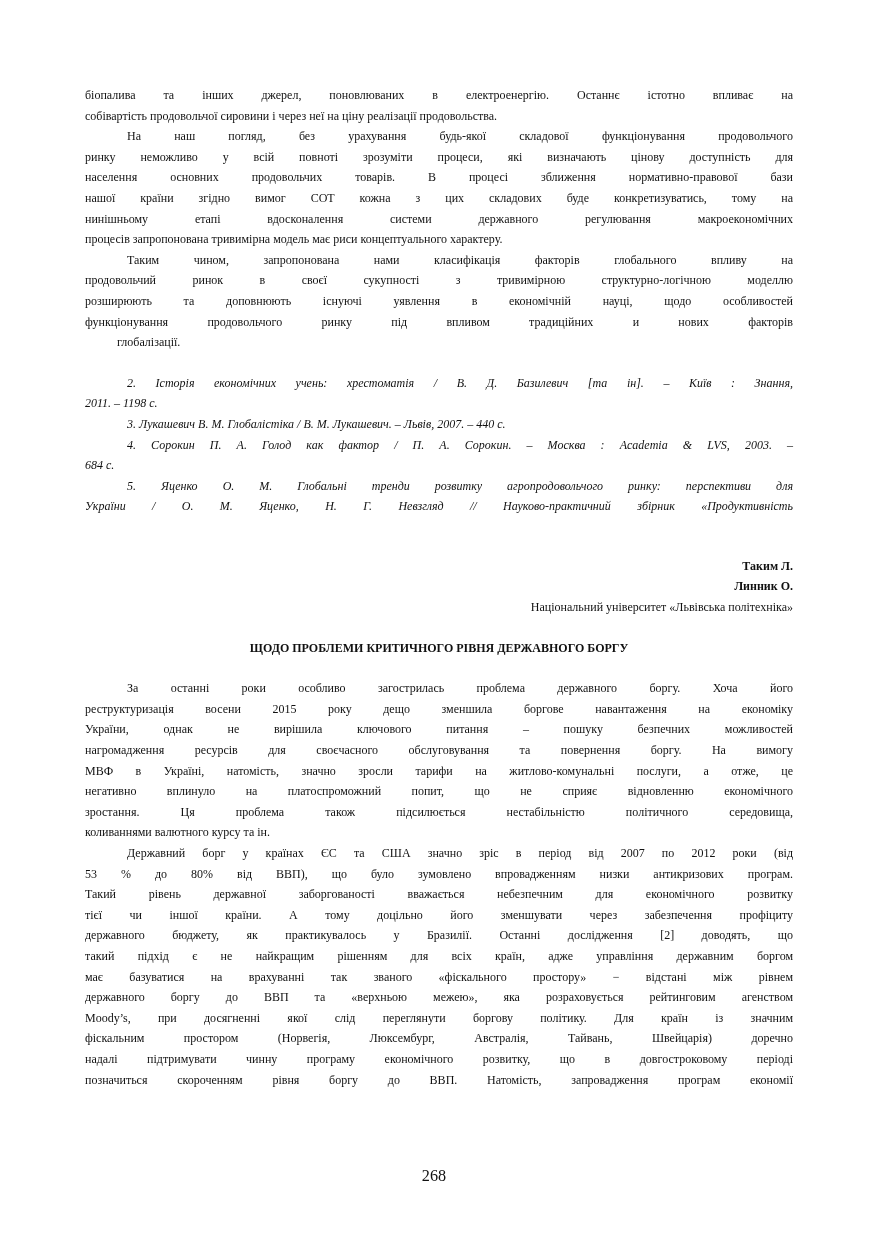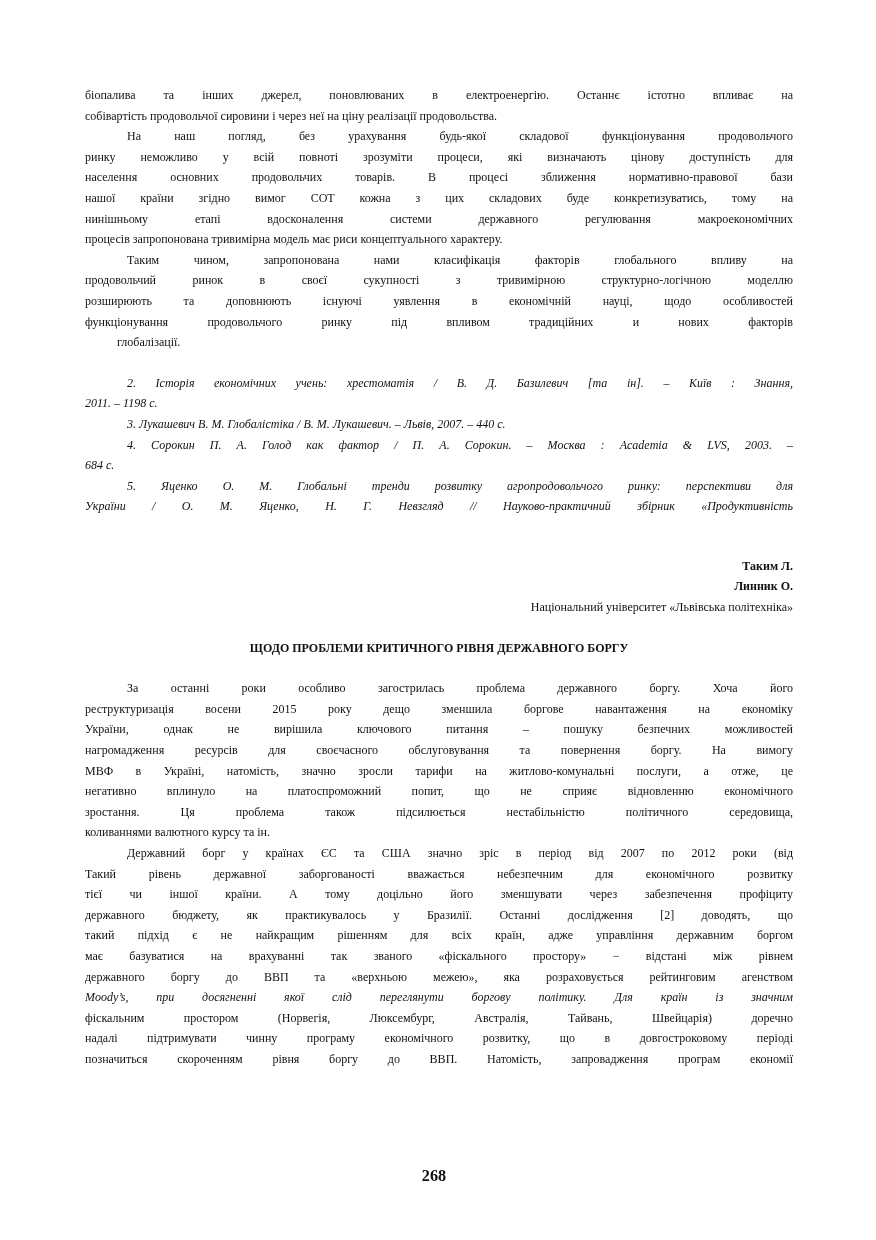--- a/index.html
+++ b/index.html
@@ -9,21 +9,21 @@
   .ln { display:block; font-size:12px; line-height:20.6px; height:20.6px;
         white-space:nowrap; text-align:justify; text-align-last:justify; }
   .ln.last { text-align-last:left; }
   .ln.ind { text-indent:42px; }
   .it { font-style:italic; }
   .gap { height:20px; }
   .right { text-align:right; text-align-last:right; }
   .bold { font-weight:bold; }
   .center { text-align:center; text-align-last:center; }
   .pagenum { position:absolute; left:0; width:868px; top:1167px; text-align:center;
-             font-size:16.2px;font-weight:bold; }
+             font-size:16.2px; }
 </style>
 </head>
 <body>
 
 <div class="page">
 
   <div>
     <span class="ln" style="white-space: nowrap;">біопалива та інших джерел, поновлюваних в електроенергію. Останнє істотно впливає на</span>
     <span class="ln last" style="white-space: nowrap;">собівартість продовольчої сировини і через неї на ціну реалізації продовольства.</span>
   </div>
@@ -82,27 +82,28 @@
       <span class="ln" style="white-space: nowrap;">реструктуризація восени 2015 року дещо зменшила боргове навантаження на економіку</span>
       <span class="ln" style="white-space: nowrap;">України, однак не вирішила ключового питання – пошуку безпечних можливостей</span>
       <span class="ln" style="white-space: nowrap;">нагромадження ресурсів для своєчасного обслуговування та повернення боргу. На вимогу</span>
       <span class="ln" style="white-space: nowrap;">МВФ в Україні, натомість, значно зросли тарифи на житлово-комунальні послуги, а отже, це</span>
       <span class="ln" style="white-space: nowrap;">негативно вплинуло на платоспроможний попит, що не сприяє відновленню економічного</span>
       <span class="ln" style="white-space: nowrap;">зростання. Ця проблема також підсилюється нестабільністю політичного середовища,</span>
       <span class="ln last" style="white-space: nowrap;">коливаннями валютного курсу та ін.</span>
     </div>
     <div>
       <span class="ln ind" style="white-space: nowrap;">Державний борг у країнах ЄС та США значно зріс в період від 2007 по 2012 роки (від</span>
+      <span class="ln" style="white-space: nowrap;">53 % до 80% від ВВП), що було зумовлено впровадженням низки антикризових програм.</span>
       <span class="ln" style="white-space: nowrap;">Такий рівень державної заборгованості вважається небезпечним для економічного розвитку</span>
       <span class="ln" style="white-space: nowrap;">тієї чи іншої країни. А тому доцільно його зменшувати через забезпечення профіциту</span>
       <span class="ln" style="white-space: nowrap;">державного бюджету, як практикувалось у Бразилії. Останні дослідження [2] доводять, що</span>
       <span class="ln" style="white-space: nowrap;">такий підхід є не найкращим рішенням для всіх країн, адже управління державним боргом</span>
       <span class="ln" style="white-space: nowrap;">має базуватися на врахуванні так званого «фіскального простору» − відстані між рівнем</span>
       <span class="ln" style="white-space: nowrap;">державного боргу до ВВП та «верхньою межею», яка розраховується рейтинговим агенством</span>
-      <span class="ln" style="white-space: nowrap; font-style: italic;">Moody’s, при досягненні якої слід переглянути боргову політику. Для країн із значним</span>
+      <span class="ln" style="white-space: nowrap;">Moody’s, при досягненні якої слід переглянути боргову політику. Для країн із значним</span>
       <span class="ln" style="white-space: nowrap;">фіскальним простором (Норвегія, Люксембург, Австралія, Тайвань, Швейцарія) доречно</span>
       <span class="ln" style="white-space: nowrap;">надалі підтримувати чинну програму економічного розвитку, що в довгостроковому періоді</span>
       <span class="ln" style="white-space: nowrap;">позначиться скороченням рівня боргу до ВВП. Натомість, запровадження програм економії</span>
     </div>
   </div>
 </div>
 
 <div class="pagenum">268</div>
 
 </body></html>

